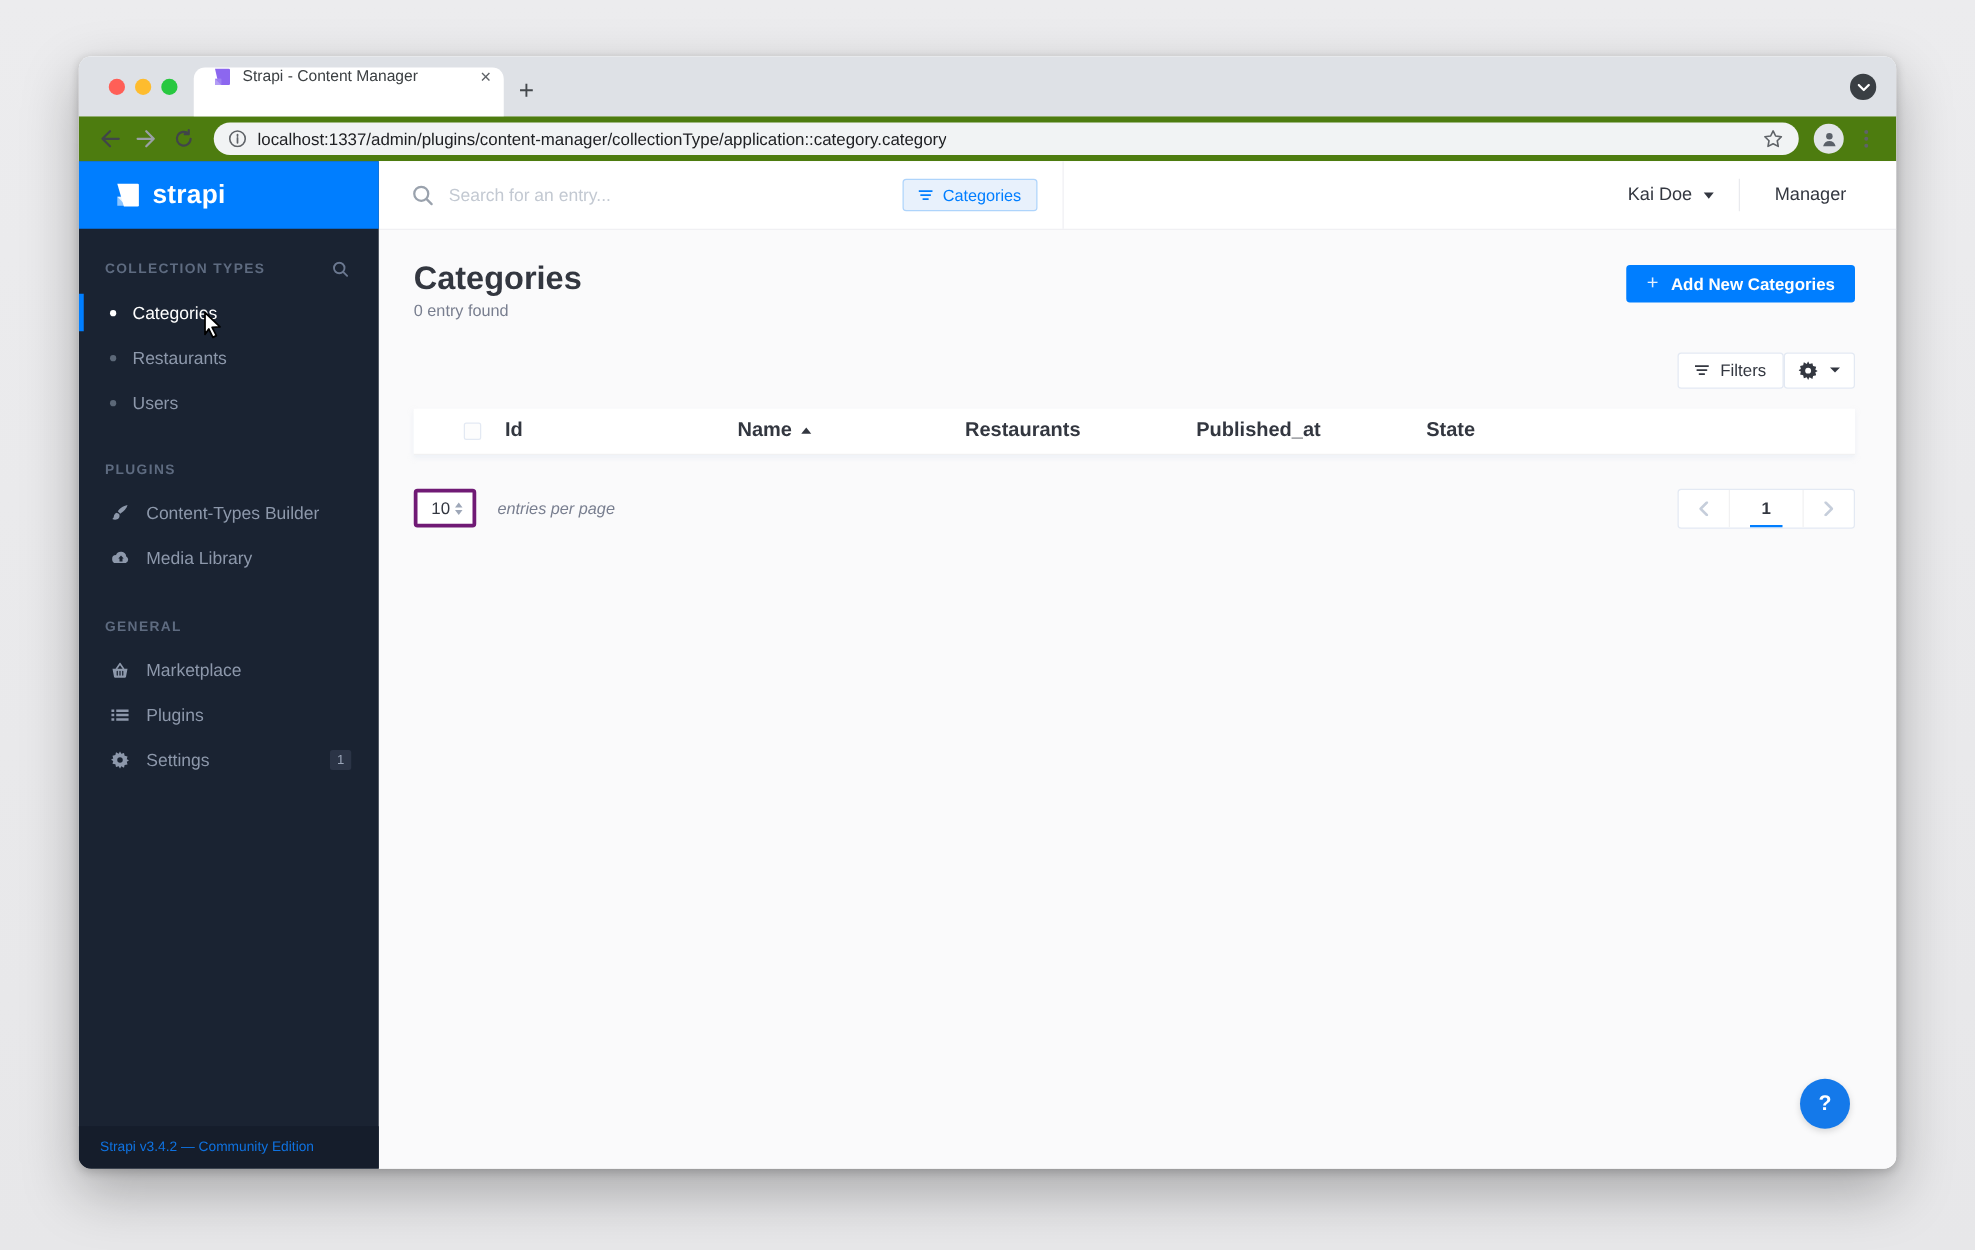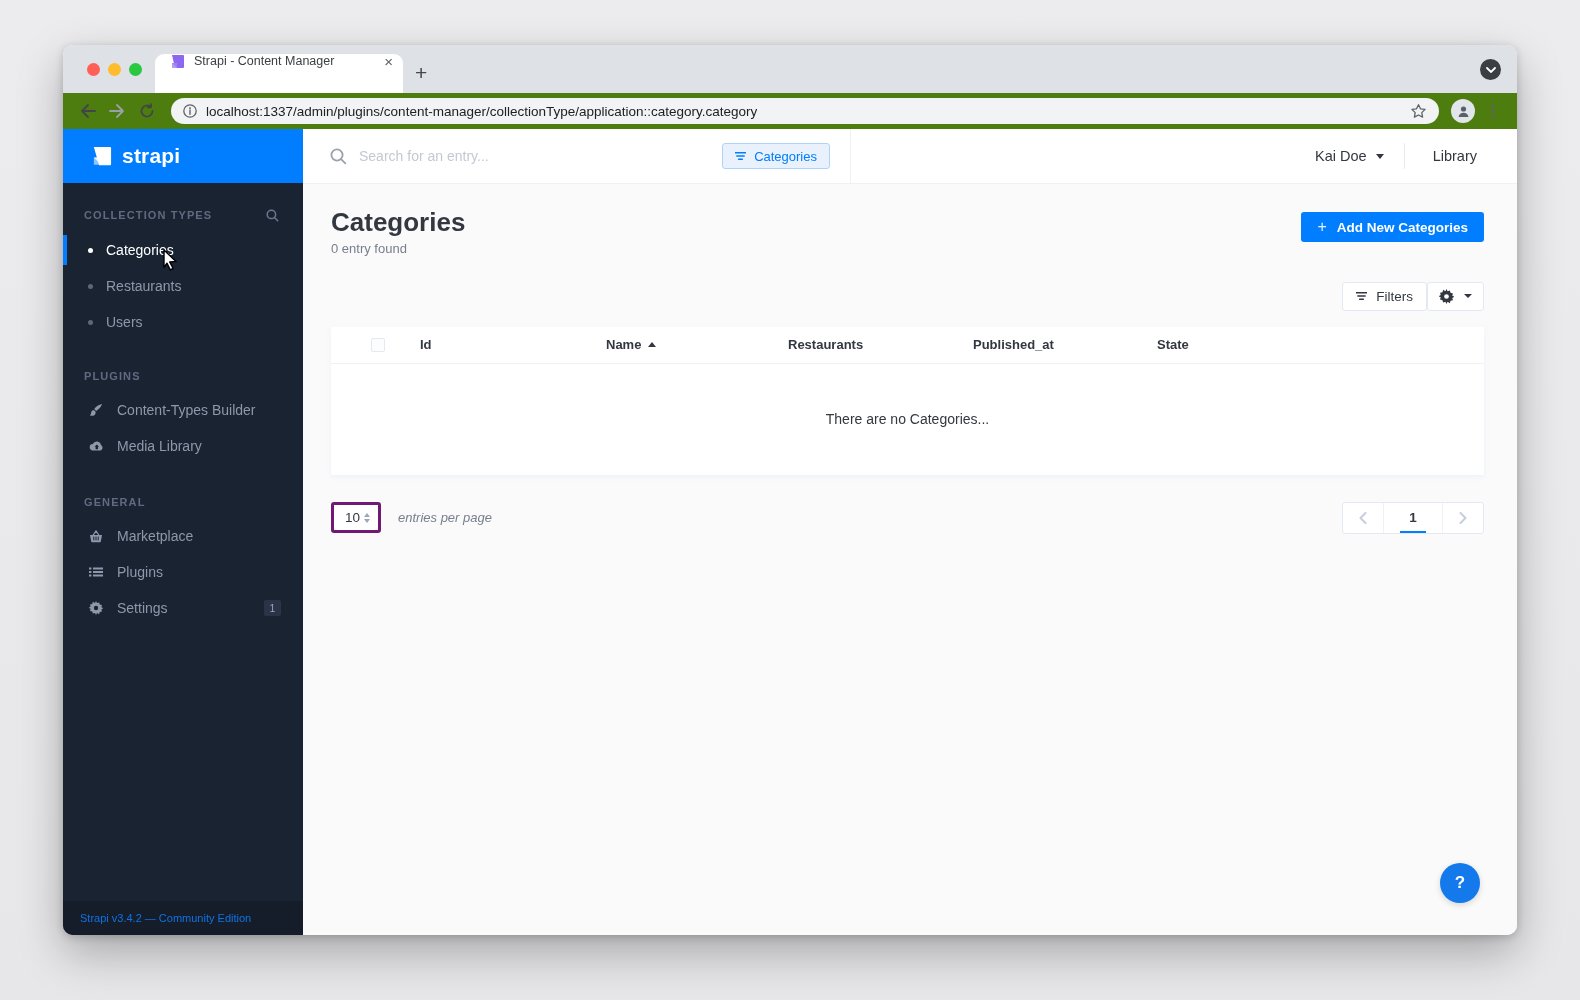--- a/index.html
+++ b/index.html
@@ -115,21 +115,21 @@
     display:flex; align-items:center; gap:10px; height:29px; padding:0 11px;
     background:#fff; border:1px solid #e3e9f3; border-radius:3px; cursor:pointer;
   }
   .gear-caret { width:0; height:0; border-left:4px solid transparent; border-right:4px solid transparent; border-top:4.5px solid #333740; }
 
   .table-card { margin-top:16px; background:#fff; border-radius:2px; box-shadow:0 2px 4px rgba(227,233,243,.5); }
   .thead {
     display:grid; grid-template-columns:73px 186px 182px 185px 184px 1fr;
     height:37px; align-items:center; background:#fff; border-bottom:1px solid #f1f1f2;
   }
-  .th { font-size:13px; font-weight:bold; color:#333740; display:flex; align-items:center; gap:7px;margin-left:16px; }
+  .th { font-size:16px; font-weight:bold; color:#333740; display:flex; align-items:center; gap:7px; }
   .checkbox { width:14px; height:14px; border:1px solid #e3e9f3; border-radius:2px; background:#fdfdfd; margin-left:40px; }
   .sort-asc { width:0; height:0; border-left:4px solid transparent; border-right:4px solid transparent; border-bottom:5px solid #333740; }
   .empty-row { height:111px; display:flex; align-items:center; justify-content:center; font-size:14px; color:#333740; }
 
   .table-footer { display:flex; justify-content:space-between; align-items:center; margin-top:27px; }
   .per-page { display:flex; align-items:center; gap:17px; }
   .select-box {
     width:50px; height:31px; background:#fff; border:3px solid #701a75; border-radius:3px;
     display:flex; align-items:center; padding:0 8px 0 11px; justify-content:space-between;
     font-size:13.5px; color:#333740; cursor:pointer;
@@ -346,21 +346,21 @@
               </svg>
             <span>Categories</span>
           </span>
         </div>
         <div class="header-right">
           <span class="user-menu">
             <span>Kai Doe</span>
             <span class="caret-down"></span>
           </span>
           <span class="header-divider"></span>
-          <span class="lang">Library</span>
+          <span class="lang">Manager</span>
         </div>
       </div>
 
       <div class="content">
 
         <div class="title-row">
           <div>
             <div class="page-title">Categories</div>
             <div class="page-subtitle">0 entry found</div>
           </div>
@@ -399,21 +399,20 @@
             <span class="th">
               <span>Restaurants</span>
             </span>
             <span class="th">
               <span>Published_at</span>
             </span>
             <span class="th">
               <span>State</span>
             </span>
           </div>
-          <div class="empty-row">There are no Categories...</div>
         </div>
 
         <div class="table-footer">
           <div class="per-page">
             <span class="select-box">
               <span>10</span>
               <span class="stepper">
                   <i class="up"></i>
                   <i class="dn"></i>
                 </span>

